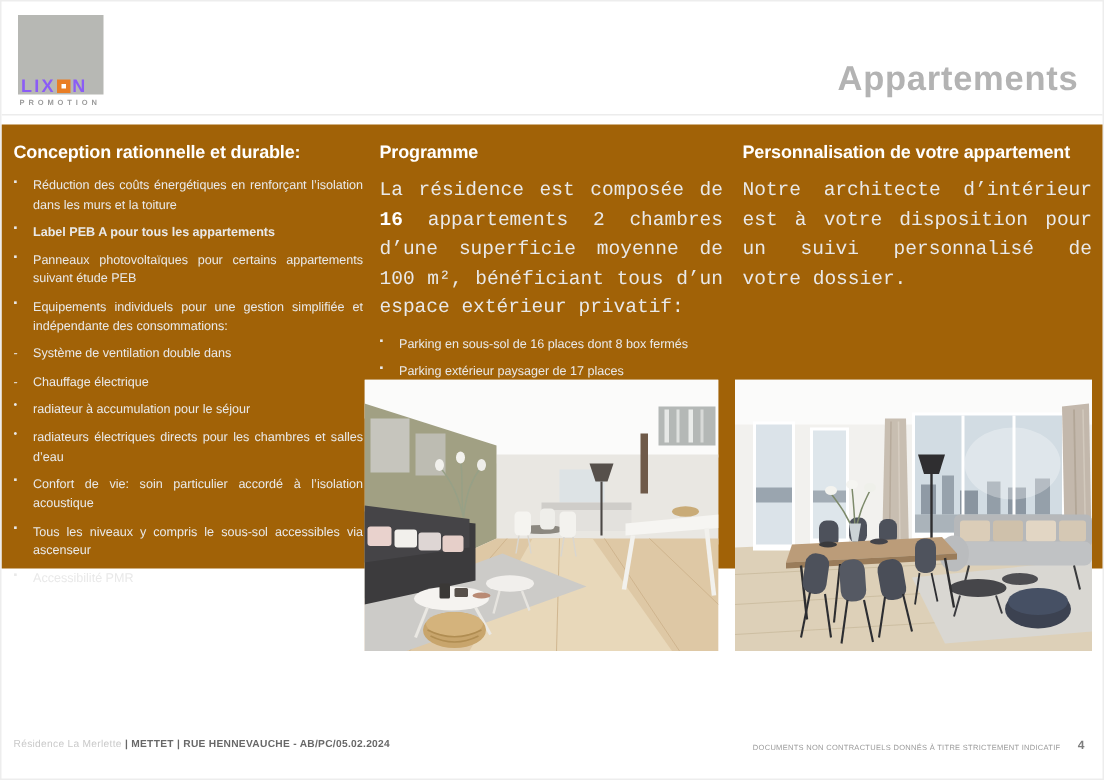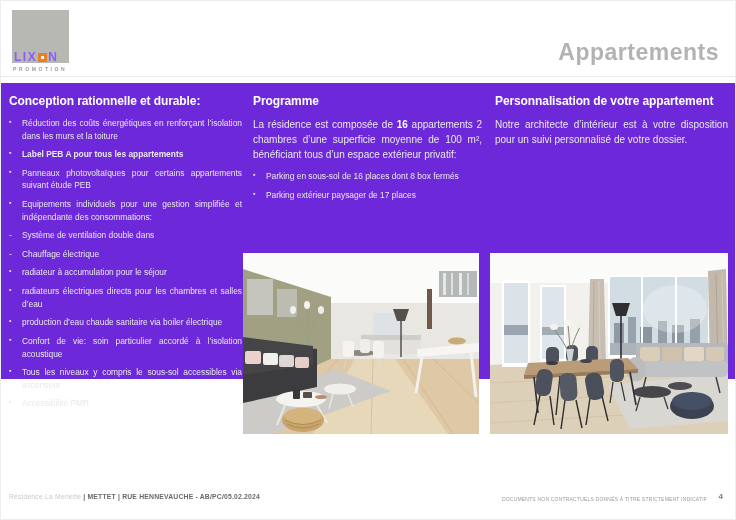--- a/index.html
+++ b/index.html
@@ -21,27 +21,27 @@
   .logo-sub{
     position:absolute;left:1px;top:56px;width:70px;
     font-size:5px;letter-spacing:2.6px;color:#9b9b9b;font-weight:bold;
   }
   .doc-title{
     position:absolute;right:16px;top:38px;
     font-size:23px;font-weight:bold;color:#b3b3b3;letter-spacing:0.5px;
   }
   .header-rule{position:absolute;left:0;top:75px;width:736px;height:1px;background:#ececec;}
   
-  .band{position:absolute;left:0;top:82px;width:736px;height:296px;background:#6d28d9;}
+  .band{position:absolute;left:0;top:82px;width:736px;height:296px;background:#a16207;}
   .col{position:absolute;top:11px;color:#eceableecec;}
   .col-h{font-size:12px;font-weight:bold;color:#ffffff;margin:0 0 9px 0;letter-spacing:-0.1px;}
   .col-1{left:8px;width:233px;}
   .col-2{left:252px;width:229px;}
   .col-3{left:494px;width:233px;}
-  .body-txt{font-size:10px;line-height:1.5;color:#e9e9e9;text-align:justify;}
+  .body-txt{font-size:13px;line-height:1.5;color:#e9e9e9;text-align:justify;font-family:Liberation Mono, monospace;}
   .para{margin:0 0 8px 0;}
   ul.blist{list-style:none;margin:0;padding:0;}
   ul.blist li{
     position:relative;margin:0 0 6px 0;padding-left:13px;
     font-size:8.4px;line-height:1.5;color:#e9e9e9;text-align:justify;
   }
   li.lv1::before{content:"\25AA";position:absolute;left:0;top:0;font-size:7px;color:#e9e9e9;}
   li.lv2{margin-left:13px;}
   li.lv2::before{content:"-";position:absolute;left:0;top:0;color:#e9e9e9;}
   li.lv3{margin-left:26px;margin-bottom:8px;}
@@ -83,21 +83,20 @@
       <h3 class="col-h">Conception rationnelle et durable:</h3>
       <ul class="blist">
         <li class="lv1">Réduction des coûts énergétiques en renforçant l’isolation dans les murs et la toiture</li>
         <li class="lv1 bold">Label PEB A pour tous les appartements</li>
         <li class="lv1">Panneaux photovoltaïques pour certains appartements suivant étude PEB</li>
         <li class="lv1">Equipements individuels pour une gestion simplifiée et indépendante des consommations:</li>
         <li class="lv2">Système de ventilation double dans</li>
         <li class="lv2">Chauffage électrique</li>
         <li class="lv3">radiateur à accumulation pour le séjour</li>
         <li class="lv3">radiateurs électriques directs pour les chambres et salles d’eau</li>
-        <li class="lv3">production d’eau chaude sanitaire via boiler électrique</li>
         <li class="lv1">Confort de vie: soin particulier accordé à l’isolation acoustique</li>
         <li class="lv1">Tous les niveaux y compris le sous-sol accessibles via ascenseur</li>
         <li class="lv1">Accessibilité PMR</li>
       </ul>
     </div>
 
     <div class="col col-2">
       <h3 class="col-h">Programme</h3>
       <p class="body-txt para"><span>La résidence est composée de </span><span class="b">16</span><span> appartements 2 chambres d’une superficie moyenne de 100 m², bénéficiant tous d’un espace extérieur privatif:</span></p>
       <ul class="blist">

